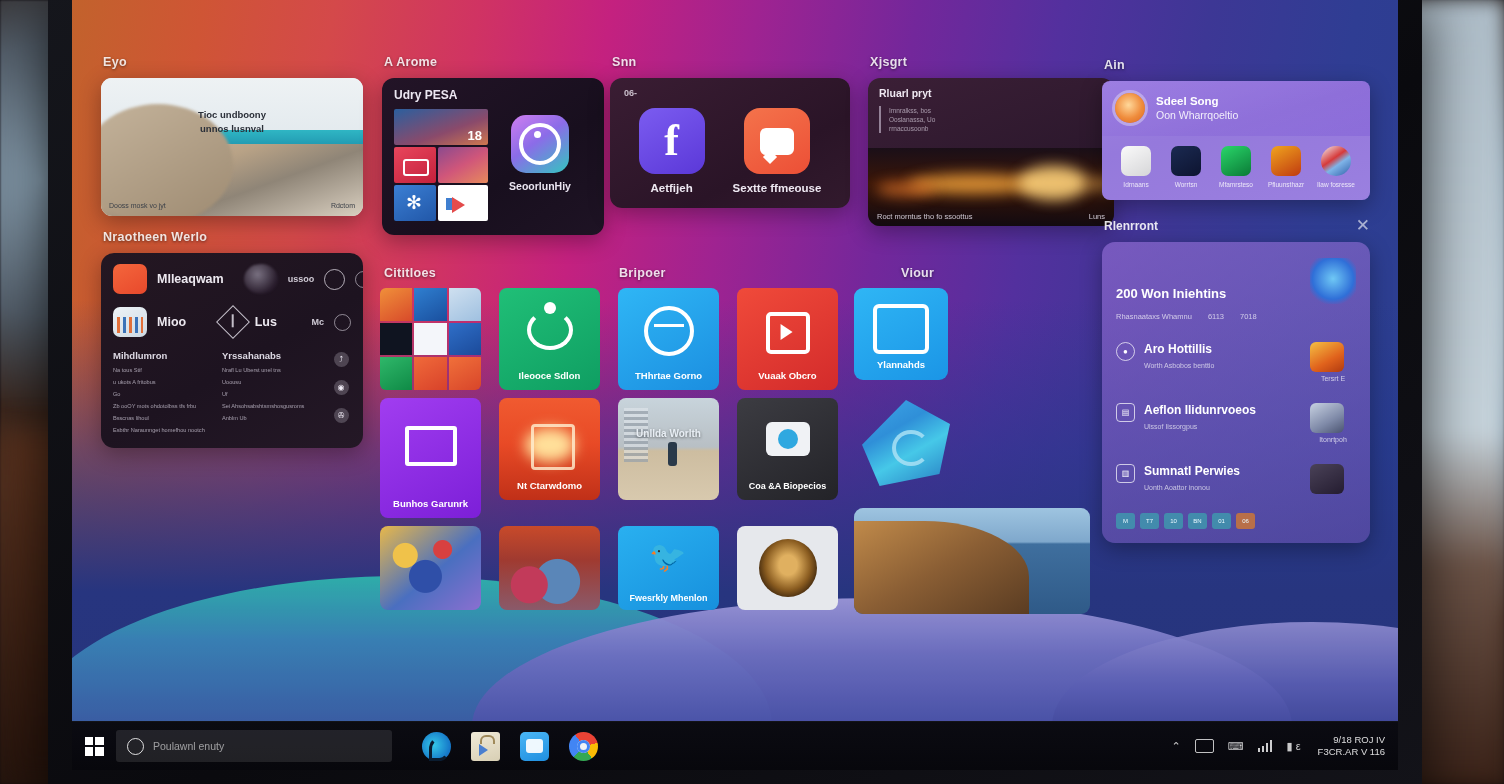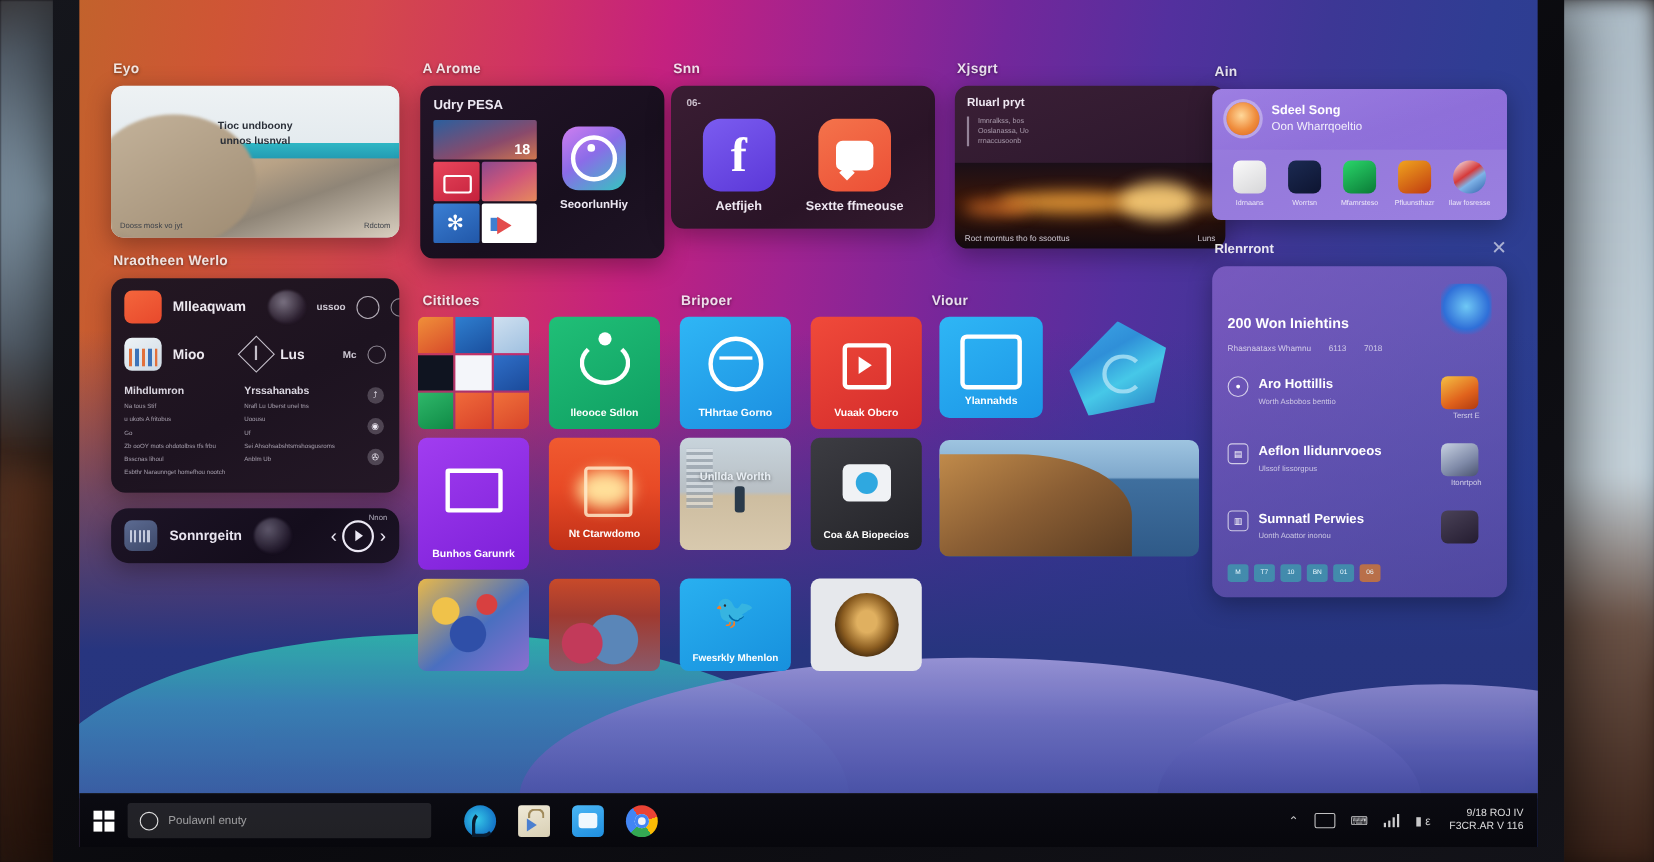--- a/index.html
+++ b/index.html
@@ -342,33 +342,20 @@
               <div class="dc-li">Anblm Ub</div>
             </div>
             <div class="dc-side">
               <div class="dc-ico">⤴</div>
               <div class="dc-ico">◉</div>
               <div class="dc-ico">✇</div>
             </div>
           </div>
         </div>
 
-        <div class="card media-card">
-          <div class="media-ico"></div>
-          <div class="media-name">Sonnrgeitn</div>
-          <div class="media-art"></div>
-          <div class="media-ctl">
-            <div class="ctl-prev">‹</div>
-            <div class="ctl-play">
-                <span></span>
-              </div>
-            <div class="ctl-next">›</div>
-          </div>
-          <div class="media-tag">Nnon</div>
-        </div>
       </div>
 
       <div class="c2">
         <div class="col-label">A Arome</div>
         <div class="card tiles-card">
           <div class="tc-title">Udry PESA</div>
           <div class="tc-body">
             <div class="livetiles">
               <div class="lt lt-news"></div>
               <div class="lt lt-mail"></div>
@@ -536,21 +523,21 @@
           </div>
         </div>
       </div>
 
       <div style="position:absolute;left:545px;top:266px;width:300px;">
         <div class="col-label">Bripoer</div>
       </div>
       <div style="position:absolute;left:310px;top:266px;width:420px;">
         <div class="col-label">Cititloes</div>
       </div>
-      <div style="position:absolute;left:773px;top:266px;width:260px;">
+      <div style="position:absolute;left:827px;top:266px;width:260px;">
         <div class="col-label">Viour</div>
       </div>
 
       <div style="position:absolute;left:308px;top:288px;width:420px;display:grid;grid-template-columns:repeat(4,101px);gap:8px 18px;">
 
         <div style="height:102px;border-radius:6px;overflow:hidden;display:grid;grid-template-columns:repeat(3,1fr);grid-template-rows:repeat(3,1fr);gap:2px;">
           <div style="background:linear-gradient(150deg,#f0903a,#d84a2a)"></div>
           <div style="background:linear-gradient(150deg,#2f7fd0,#1a4f9e)"></div>
           <div style="background:linear-gradient(150deg,#cfe0f0,#9fc0e0)"></div>
           <div style="background:#0f1420"></div>
@@ -607,21 +594,21 @@
         <div style="height:84px;border-radius:8px;background:linear-gradient(150deg,#29b0f0,#1790dd);position:relative;">
           <div style="position:absolute;left:50%;top:16px;transform:translateX(-50%);font-size:30px;color:#fff;line-height:1;">🐦</div>
           <div style="position:absolute;left:0;right:0;bottom:7px;text-align:center;font-size:9px;font-weight:700;color:#fff;filter:blur(.5px);">Fwesrkly Mhenlon</div>
         </div>
         <div style="height:84px;border-radius:8px;background:#e6e8ec;display:flex;align-items:center;justify-content:center;">
           <div class="tex-bread" style="width:58px;height:58px;border-radius:50%;"></div>
         </div>
       </div>
 
       <div style="position:absolute;left:782px;top:288px;width:260px;">
-        <div style="display:flex;gap:16px;align-items:flex-start;">
+        <div style="display:flex;gap:16px;align-items:flex-start;flex-direction:column;">
           <div style="width:94px;height:92px;border-radius:9px;background:linear-gradient(150deg,#2fb6f5,#1b95e6);position:relative;">
             <div style="position:absolute;left:50%;top:16px;transform:translateX(-50%);width:48px;height:42px;border:4px solid #fff;border-radius:6px;"></div>
             <div style="position:absolute;left:0;right:0;bottom:10px;text-align:center;font-size:9.5px;font-weight:700;color:#fff;filter:blur(.5px);">Ylannahds</div>
           </div>
           <div style="width:106px;height:94px;border-radius:12px;position:relative;">
             <div style="position:absolute;left:8px;top:4px;width:88px;height:86px;
                         background:linear-gradient(150deg,#3fa8e8 0%,#2f8fd8 35%,#46c8e8 60%,#2578c0 100%);
                         clip-path:polygon(50% 0,100% 28%,88% 86%,20% 100%,0 52%);"></div>
             <div style="position:absolute;left:38px;top:34px;width:30px;height:28px;border:4px solid rgba(170,225,245,.85);border-radius:50%;border-right-color:transparent;"></div>
           </div>

